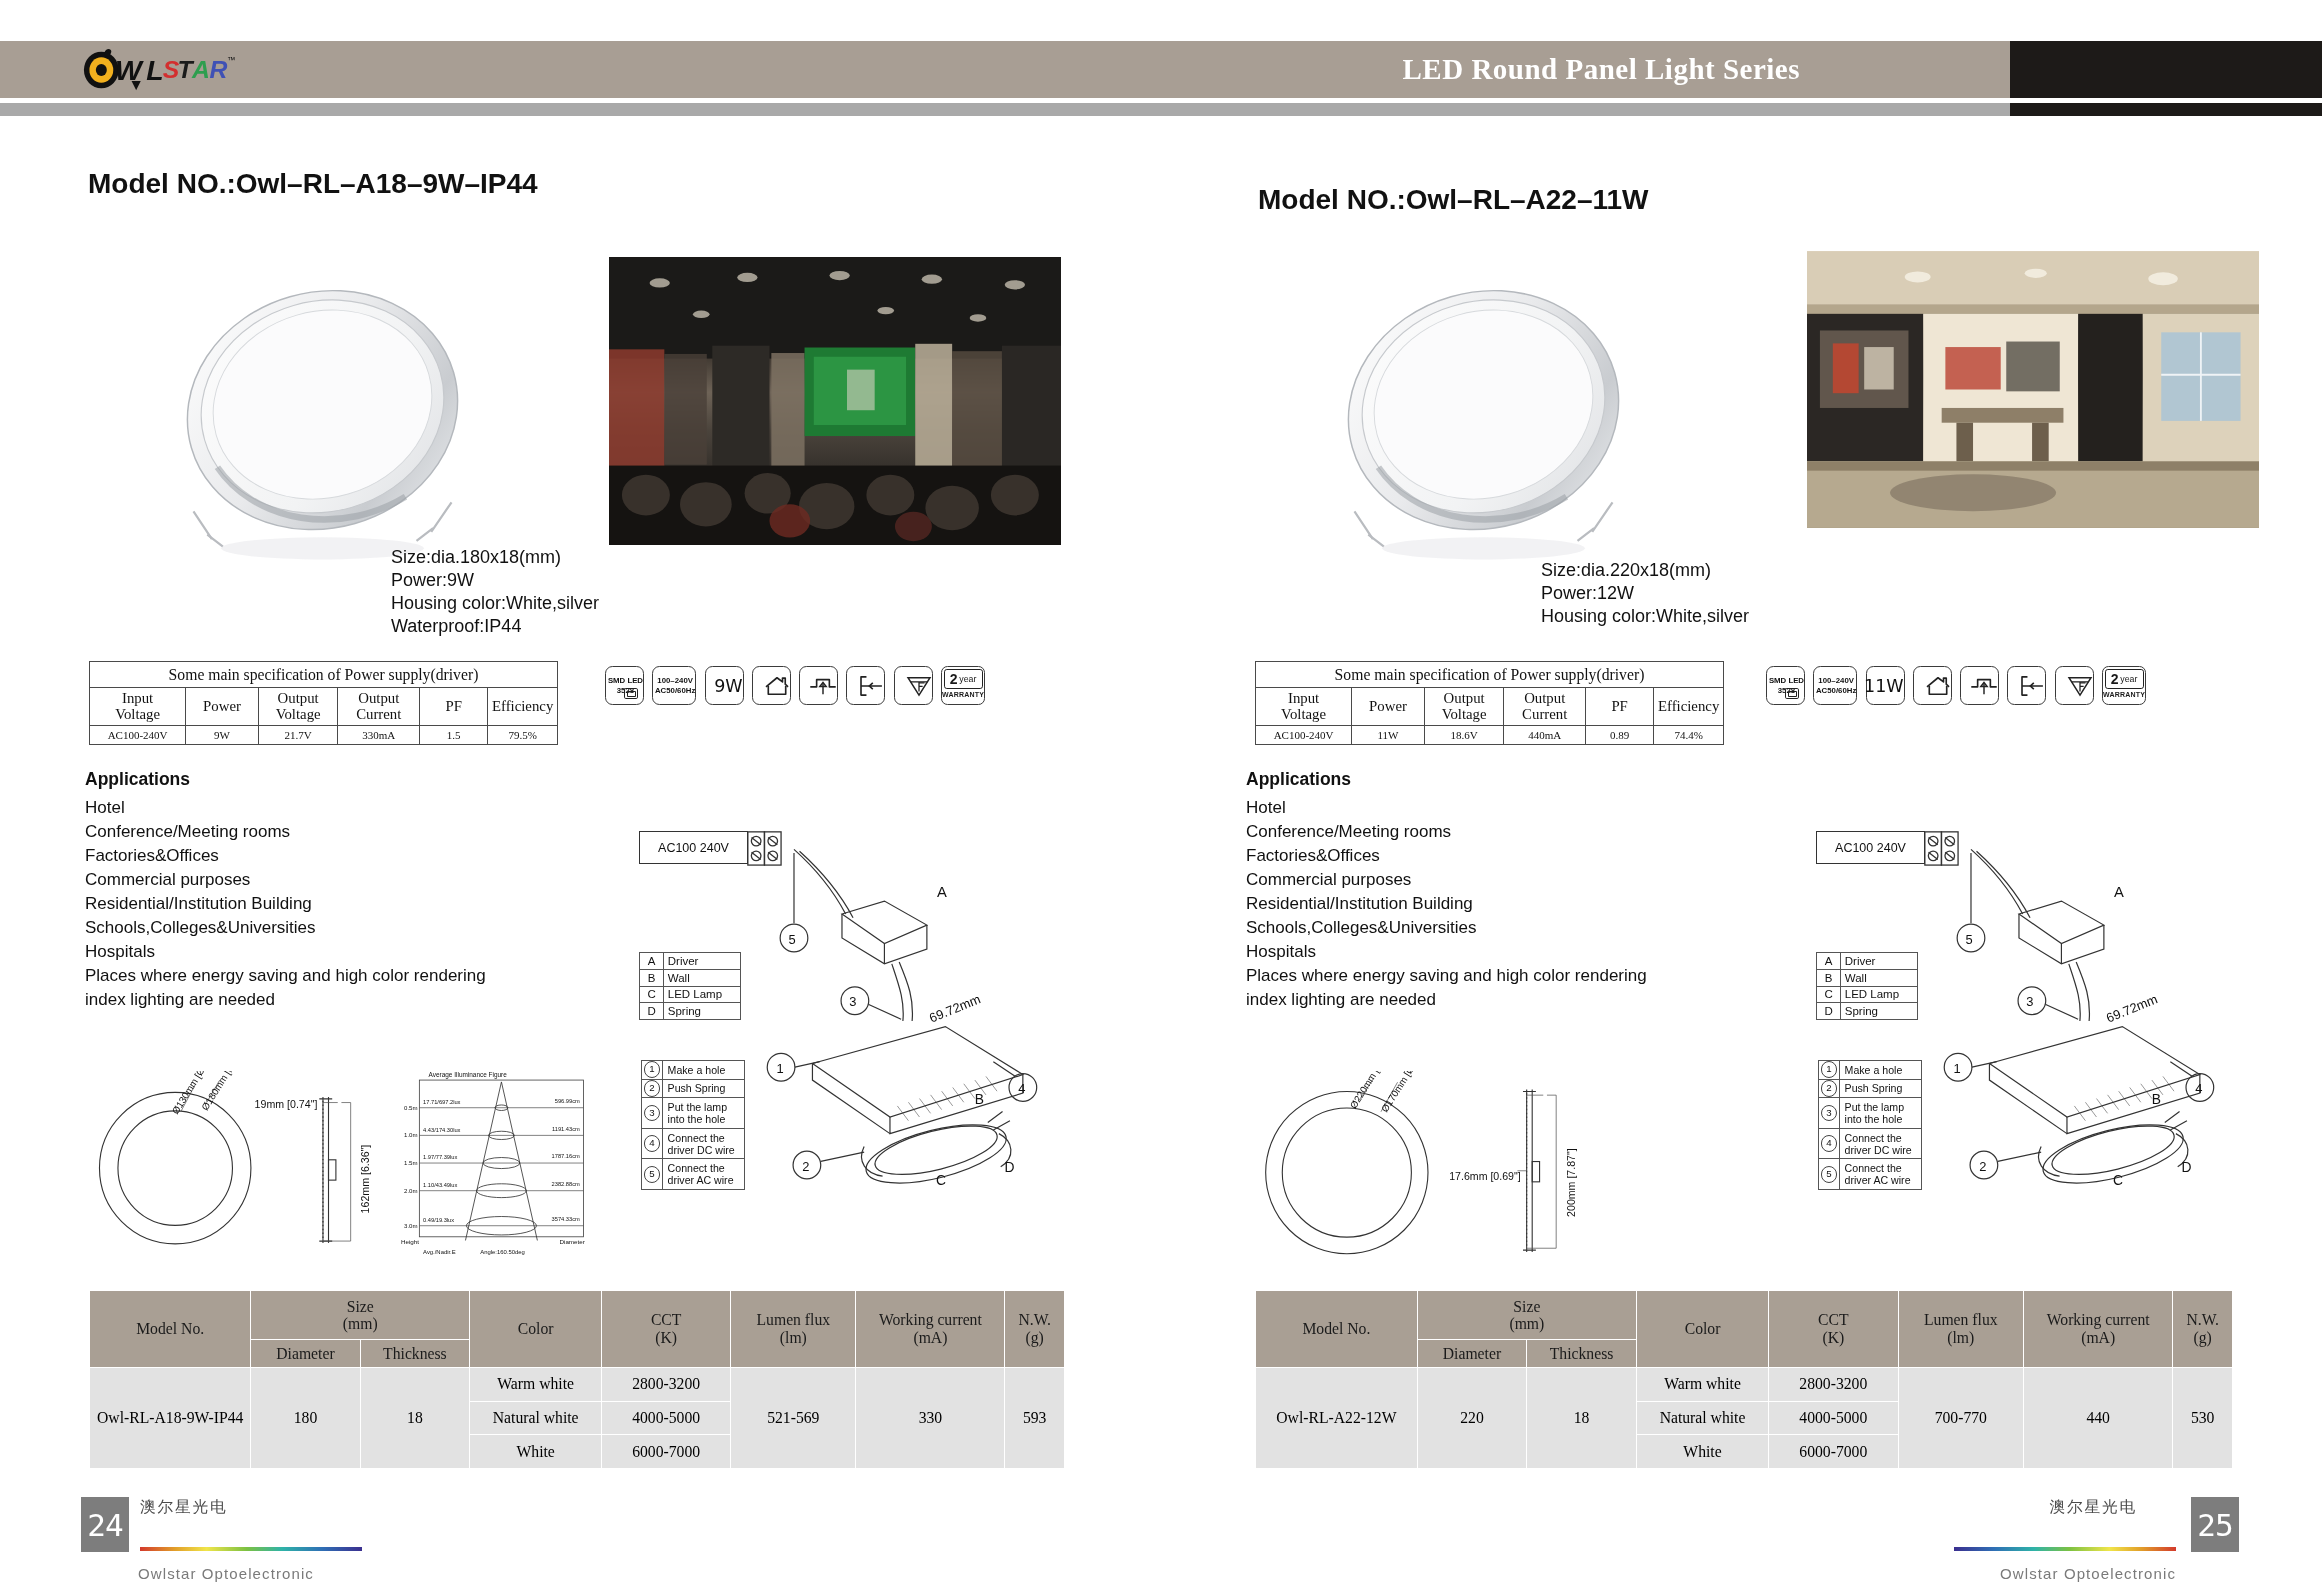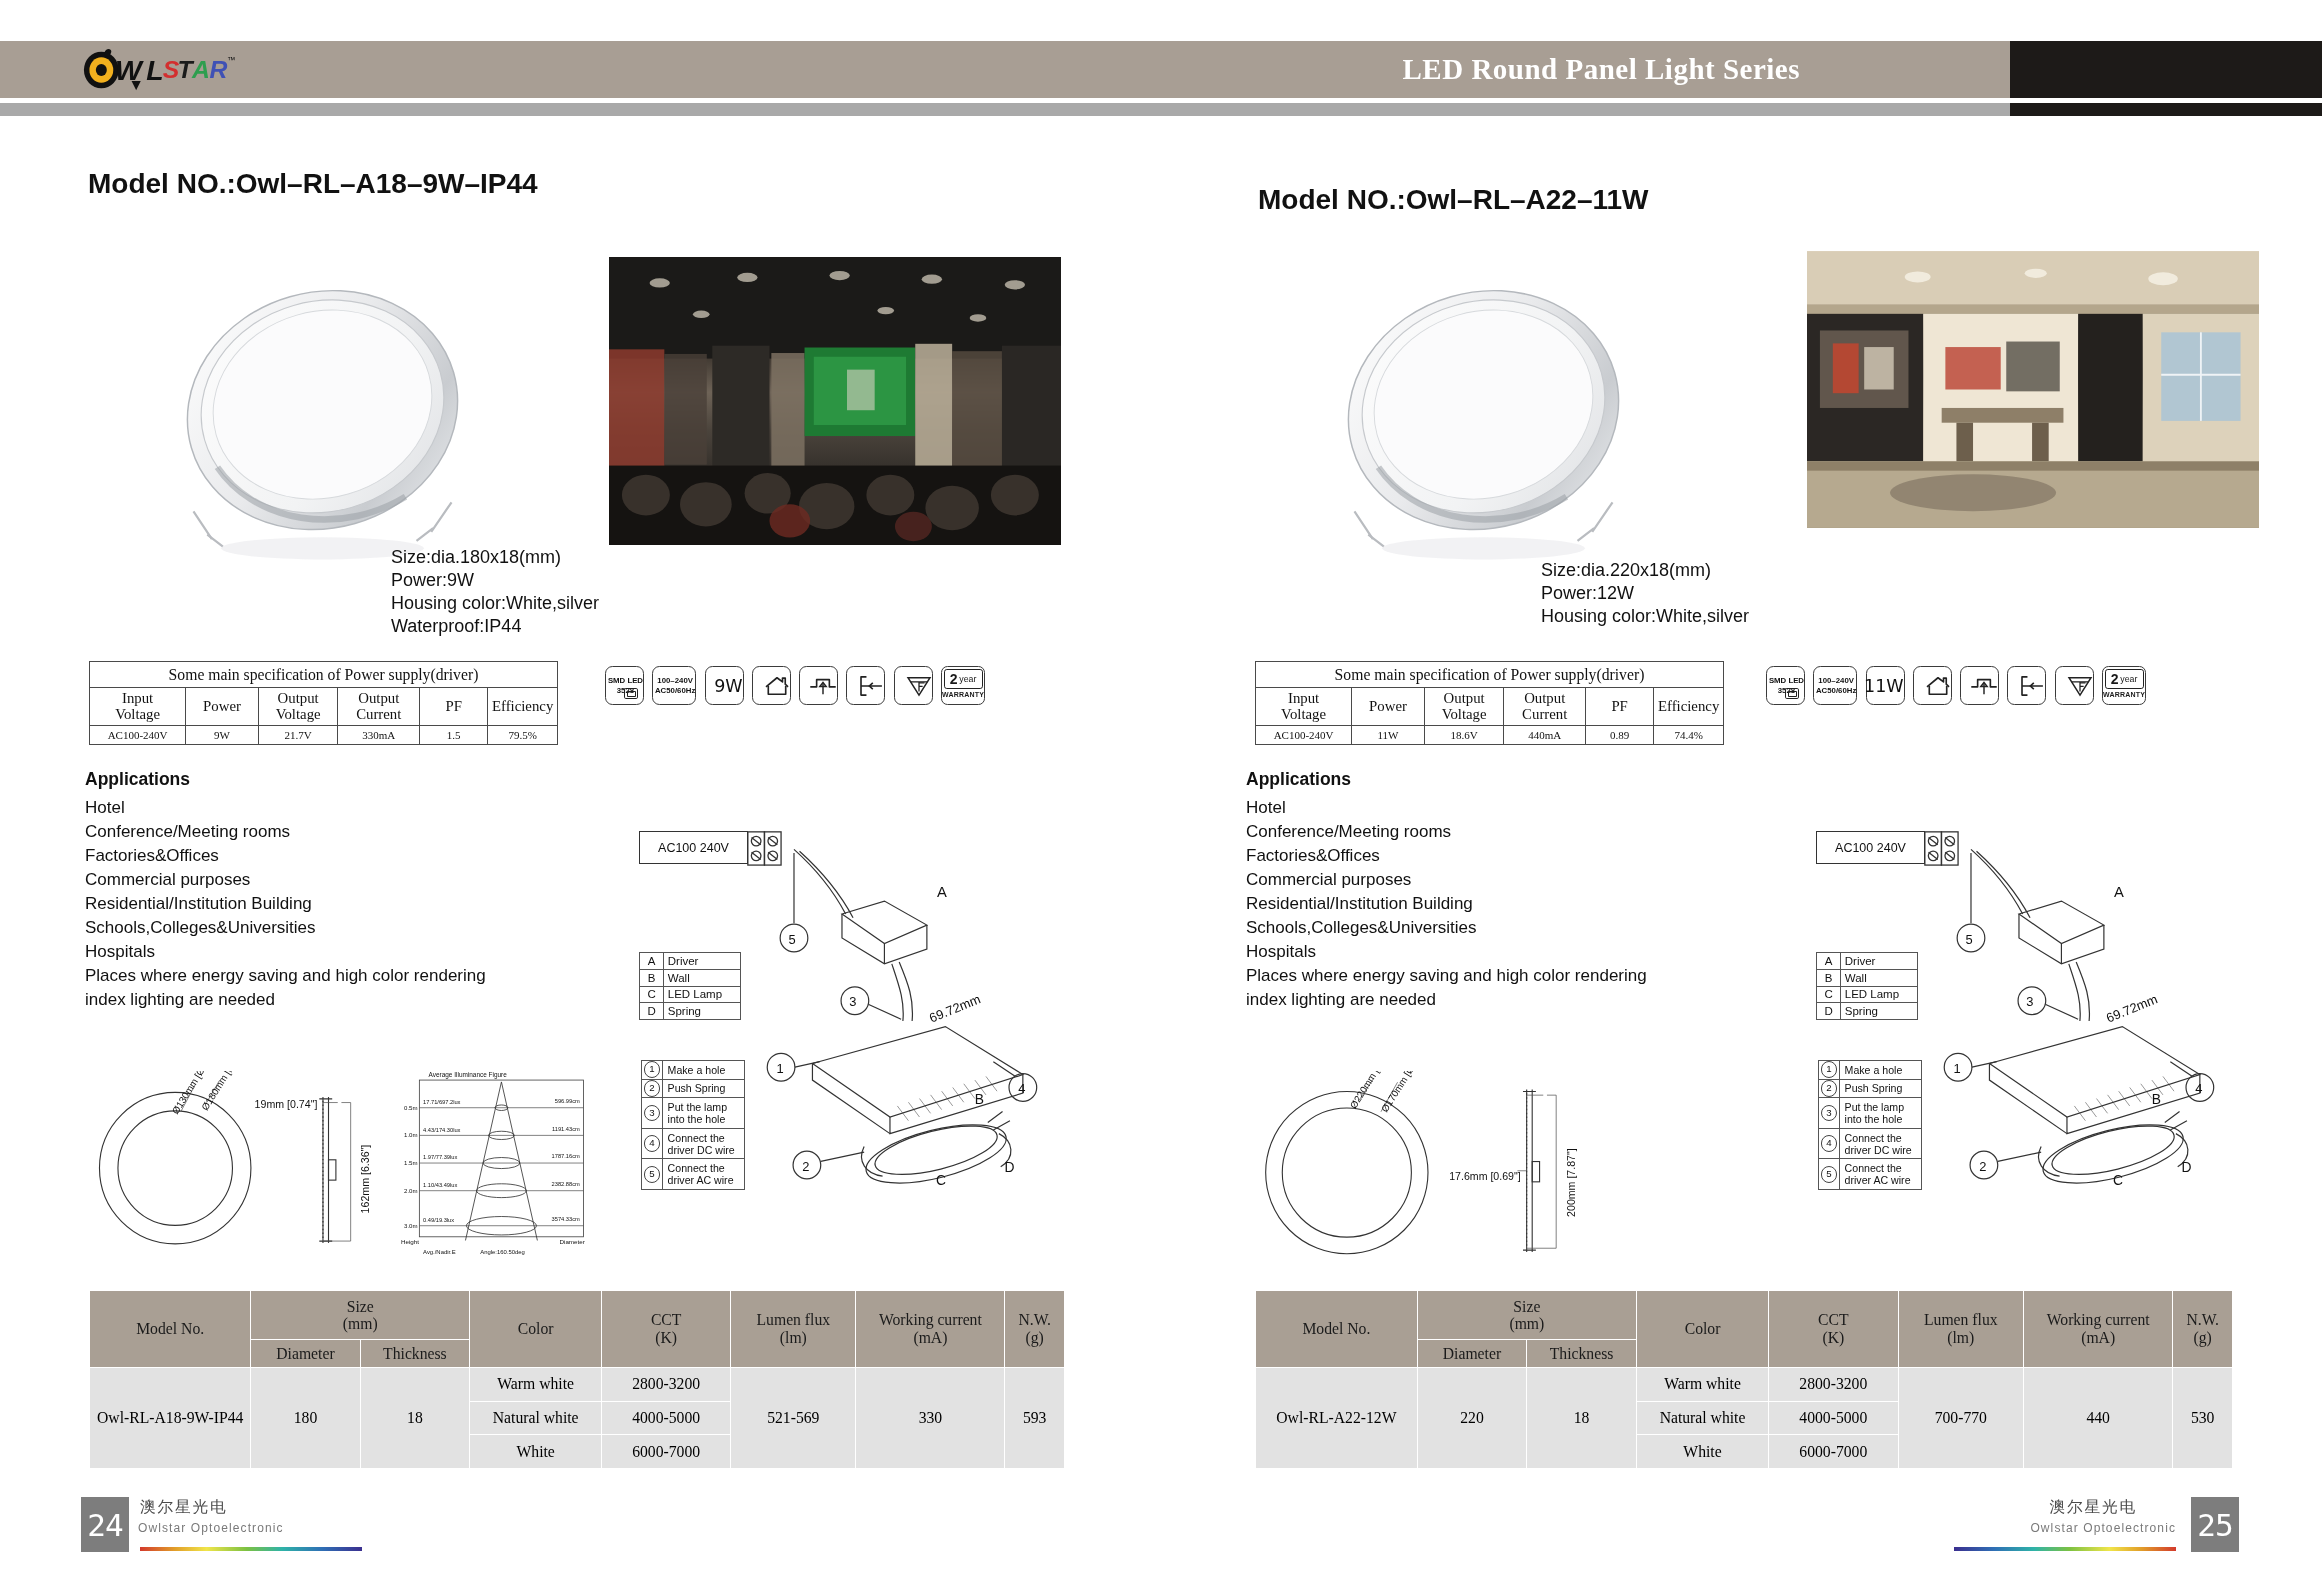--- a/index.html
+++ b/index.html
@@ -86,21 +86,21 @@
   .lum{position:absolute;}
   .lum text{font-family:"Liberation Sans",sans-serif;fill:#111;}
 
   
   table.spec{position:absolute;border-collapse:collapse;font-family:"Liberation Serif",serif;}
   table.spec th{background:#a99f94;color:#1b1b1b;font-weight:normal;font-size:15.7px;line-height:17.5px;border:0.9px solid #fff;padding:4.6px 2.8px;text-align:center;}
   table.spec td{background:#e2e2e2;color:#000000;font-size:15.7px;border:0.9px solid #fff;padding:7.4px 2.8px;text-align:center;}
   .pgnum{position:absolute;width:48px;height:55px;background:#7d7d7d;color:#fff;font-family:"DejaVu Sans Mono",monospace;
     font-size:31px;display:flex;align-items:center;justify-content:center;letter-spacing:-0.9px;}
   .foot-cn{position:absolute;font-size:15.7px;color:#4a4a4a;font-family:"DejaVu Sans",sans-serif;letter-spacing:1.8px;}
-  .foot-en{position:absolute;font-size:12px;color:#7a7a7a;font-family:"Liberation Sans",sans-serif;letter-spacing:1.1px;}
+  .foot-en{position:absolute;font-size:15px;color:#7a7a7a;font-family:"Liberation Sans",sans-serif;letter-spacing:1.1px;margin-top:44px;}
   .foot-rainbow{position:absolute;height:3.7px;
     background:linear-gradient(90deg,#d33a2c 0%,#e2a02a 16%,#f0e54a 30%,#7cc142 48%,#2fb3a8 64%,#2f6fb5 82%,#3b2f8f 100%);}
   .foot-rainbow.r2{background:linear-gradient(90deg,#3b2f8f 0%,#2f6fb5 18%,#2fb3a8 36%,#7cc142 52%,#f0e54a 70%,#e2a02a 84%,#d33a2c 100%);}
 </style>
 </head>
 <body>
 
 <div class="page">
 
   <div class="hdr-band"></div>

